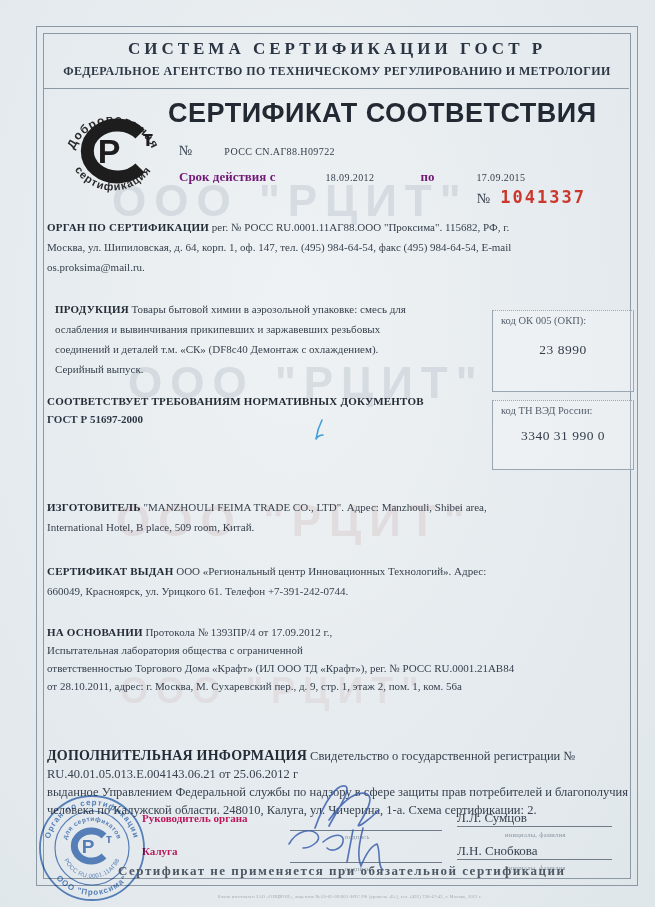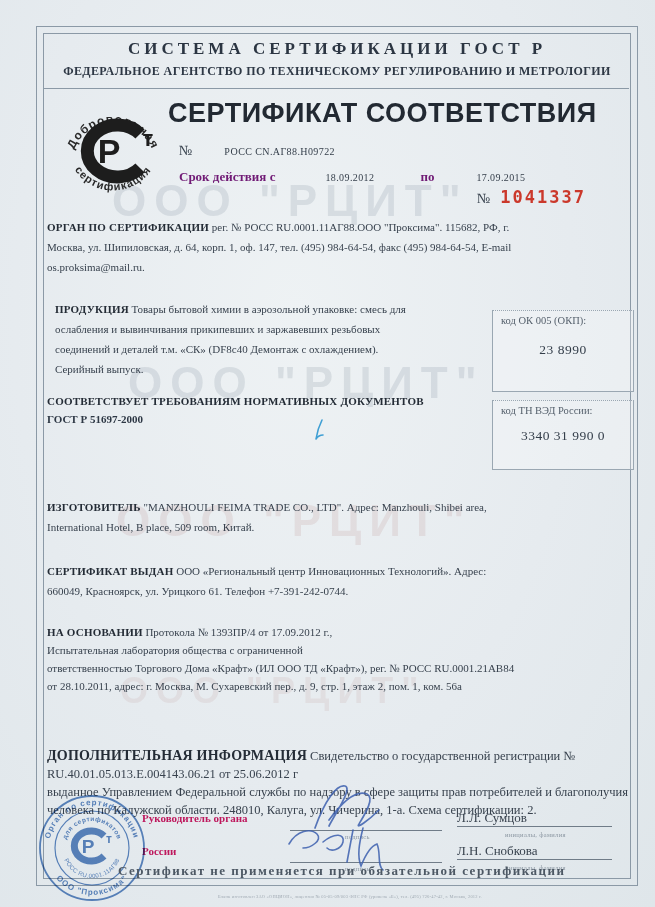--- a/index.html
+++ b/index.html
@@ -172,21 +172,21 @@
 выданное Управлением Федеральной службы по надзору в сфере защиты прав потребителей и благополучия
 человека по Калужской области. 248010, Калуга, ул. Чичерина, 1-а. Схема сертификации: 2.</span>
 </p>
 
 <div class="sig-role" style="left:142px;top:812px;">Руководитель органа</div>
 <div class="sig-line" style="left:290px;top:829px;"></div>
 <div class="tiny-label" style="left:345px;top:833px;">подпись</div>
 <div class="sig-name" style="left:457px;top:810px;">Л.Л. Сумцов</div>
 <div class="tiny-label" style="left:505px;top:831px;">инициалы, фамилия</div>
 
-<div class="sig-role" style="left:142px;top:845px;">России</div>
+<div class="sig-role" style="left:142px;top:845px;">Калуга</div>
 <div class="sig-line" style="left:290px;top:861px;"></div>
 <div class="tiny-label" style="left:345px;top:865px;">подпись</div>
 <div class="sig-name" style="left:457px;top:843px;">Л.Н. Снобкова</div>
 <div class="tiny-label" style="left:505px;top:864px;">инициалы, фамилия</div>
 
 <svg style="left:295px;top:780px;" width="150" height="52" viewBox="0 0 150 52">
   <path d="M 20,48 C 30,20 42,4 50,6 C 58,8 40,34 34,46 M 34,40 C 50,18 62,10 72,14 C 80,18 70,34 64,44 C 60,50 74,40 84,30" fill="none" stroke="#3c5fae" stroke-width="1.7" stroke-linecap="round" opacity="0.85"></path>
 </svg>
 <svg style="left:283px;top:822px;" width="165" height="52" viewBox="0 0 165 52">
   <path d="M 6,22 C 14,8 28,6 34,12 C 40,18 28,26 20,26 M 40,20 C 52,10 62,12 60,20 C 58,28 48,30 44,26 M 70,8 L 64,40 M 80,6 C 76,22 74,34 78,44 C 82,34 88,24 94,22 C 98,30 94,44 100,48" fill="none" stroke="#3c5fae" stroke-width="1.6" stroke-linecap="round" opacity="0.85"></path>

